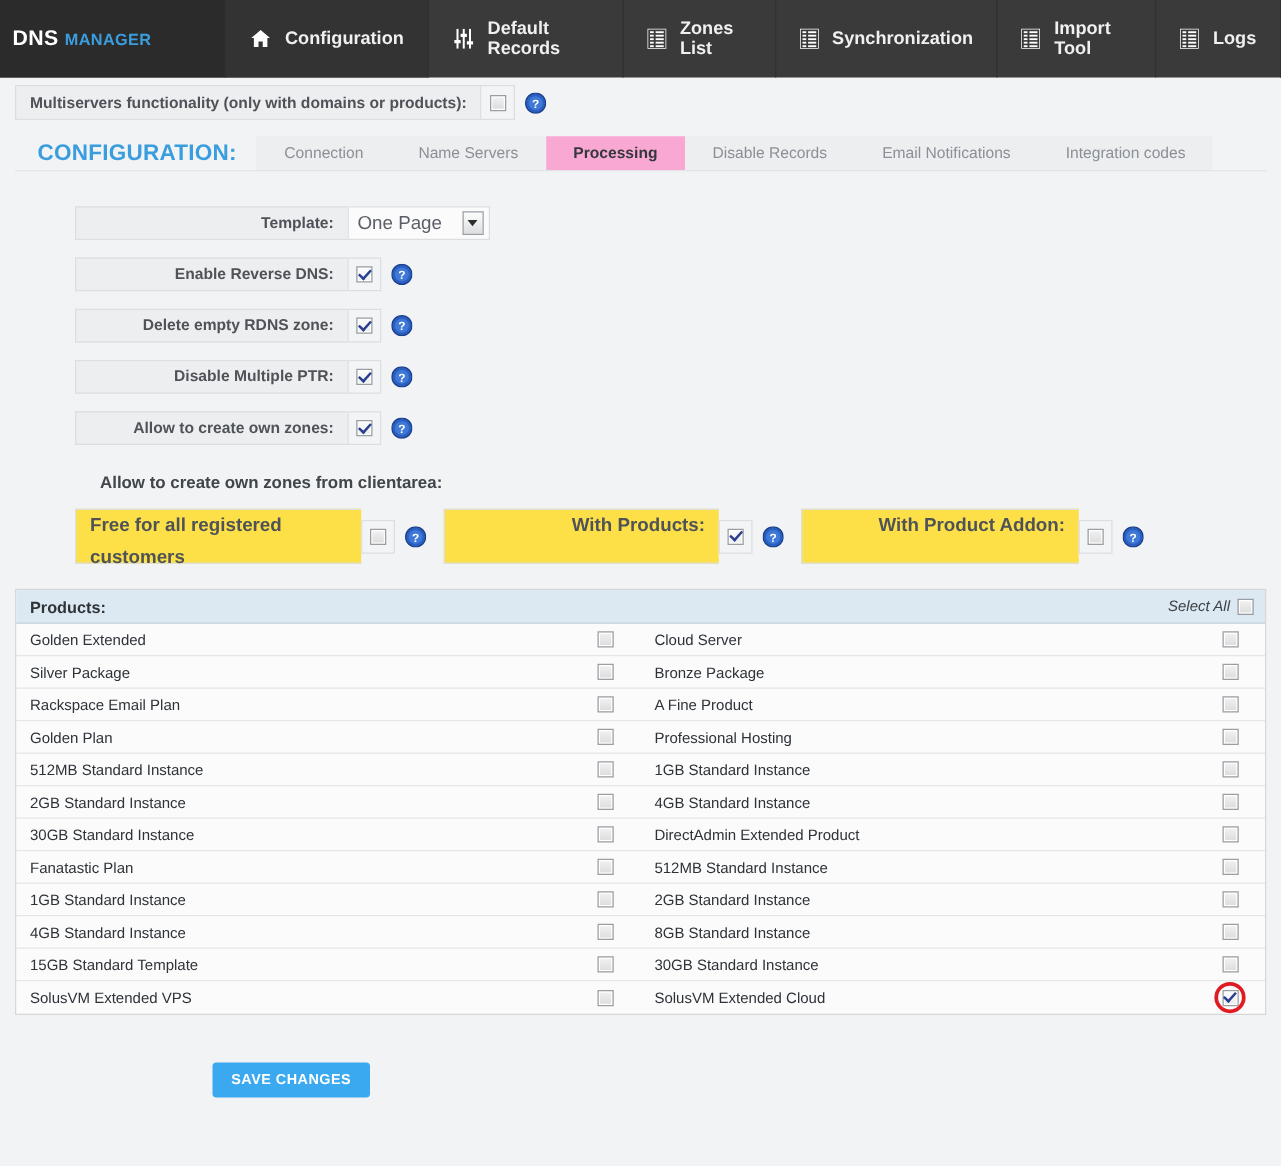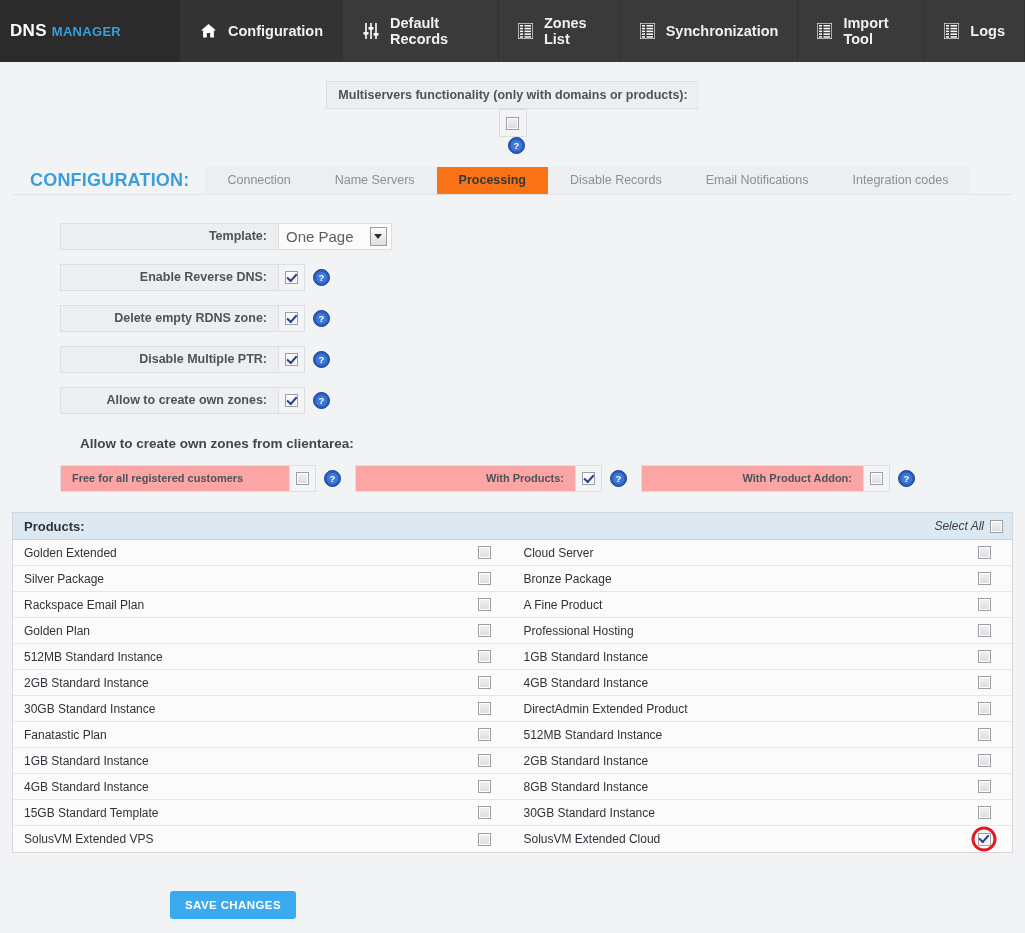--- a/index.html
+++ b/index.html
@@ -42,22 +42,21 @@
   .navitem.active { background: #333333; }
   .navitem:first-of-type { border-left: 1px solid #313131; }
   .nav-icon { display: inline-flex; align-items: center; }
 
   
   .content { padding: 0 12px; }
 
   
   .multiservers-row {
     display: flex; align-items: center;
-    margin-top: 19px;
-    flex-direction: column;
+    margin-top: 6px;
   }
   .ms-label {
     background: #eceef0;
     border: 1px solid #dcdee1;
     border-right: none;
     height: 28px; line-height: 26px;
     padding: 0 11px;
     font-size: 12.5px; font-weight: bold; color: #4f5358;
   }
   .ms-cbcell {
@@ -81,21 +80,21 @@
     line-height: 27px;
   }
   .tab {
     font-size: 12.5px; color: #8b9096;
     background: #eceef0;
     padding: 0 22px;
     height: 27px; line-height: 27px;
     cursor: pointer;
   }
   .tab.active {
-    background: #f97316; color: #34383d; font-weight: bold;
+    background: #f9a8d4; color: #34383d; font-weight: bold;
   }
 
   
   .form-area { padding-left: 48px; padding-top: 28px; }
   .frow { display: flex; align-items: center; margin-bottom: 14px; }
   .flabel {
     background: #eceef0;
     border: 1px solid #dcdee1;
     border-right: none;
     width: 218px;
@@ -148,26 +147,26 @@
     display: block;
   }
 
   
   .section-heading {
     font-size: 13.5px; font-weight: bold; color: #41464b;
     margin: 22px 0 14px 20px;
   }
   .clientarea-row { display: flex; align-items: center; }
   .ca-label {
-    background: #fca5a5;
+    background: #fde047;
     border: 1px solid #dcdee1;
     border-right: none;
-    height: 27px; line-height: 25px;
+    height: 44px; line-height: 25px;
     padding: 0 11px;
-    font-size: 11px; font-weight: bold; color: #4f5358;
+    font-size: 15px; font-weight: bold; color: #4f5358;
   }
   .ca-label.wide1 { width: 229px; text-align: left; }
   .ca-label.wide2 { width: 220px; text-align: right; }
   .ca-label.wide3 { width: 222px; text-align: right; }
   .ca-gap { width: 14px; }
 
   
   .products {
     margin-top: 20px;
     border: 1px solid #d5d7da;

